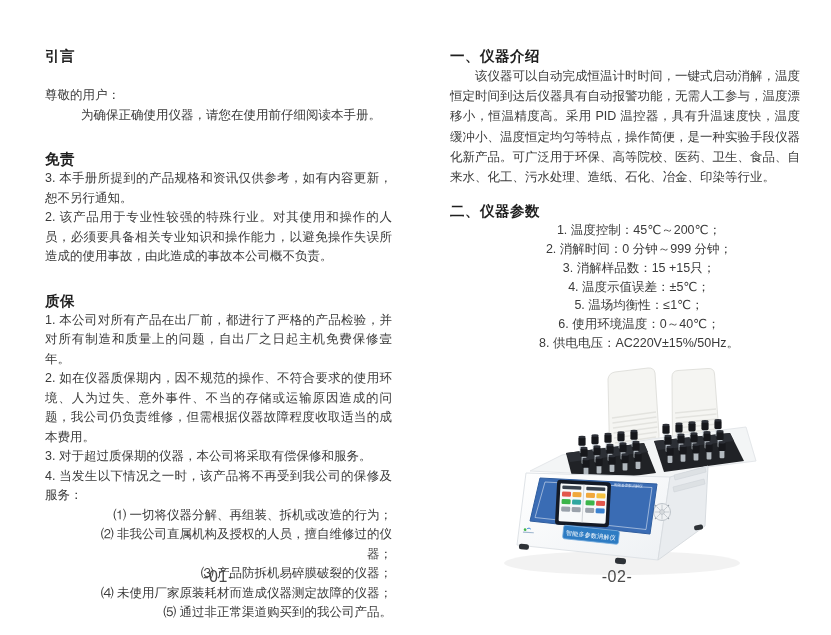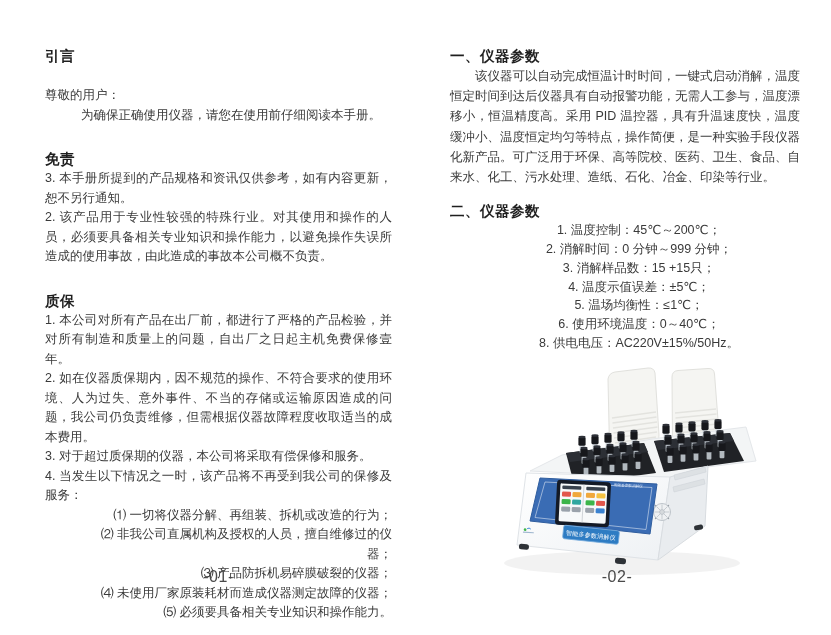--- a/index.html
+++ b/index.html
@@ -41,27 +41,27 @@
 
   <h2 class="mt24">质保</h2>
   <p>1. 本公司对所有产品在出厂前，都进行了严格的产品检验，并对所有制造和质量上的问题，自出厂之日起主机免费保修壹年。</p>
   <p>2. 如在仪器质保期内，因不规范的操作、不符合要求的使用环境、人为过失、意外事件、不当的存储或运输原因造成的问题，我公司仍负责维修，但需根据仪器故障程度收取适当的成本费用。</p>
   <p>3. 对于超过质保期的仪器，本公司将采取有偿保修和服务。</p>
   <p>4. 当发生以下情况之一时，该产品将不再受到我公司的保修及服务：</p>
   <p class="sub">⑴ 一切将仪器分解、再组装、拆机或改造的行为；</p>
   <p class="sub">⑵ 非我公司直属机构及授权的人员，擅自维修过的仪器；</p>
   <p class="sub">⑶ 产品防拆机易碎膜破裂的仪器；</p>
   <p class="sub">⑷ 未使用厂家原装耗材而造成仪器测定故障的仪器；</p>
-  <p class="sub">⑸ 必须要具备相关专业知识和操作能力。</p>
+  <p class="sub">⑸ 通过非正常渠道购买到的我公司产品。</p>
 
   <div class="folio">-01-</div>
 </div>
 
 <div class="page page-2 pad">
-  <h2>一、仪器参数</h2>
+  <h2>一、仪器介绍</h2>
   <p class="body-indent">该仪器可以自动完成恒温计时时间，一键式启动消解，温度恒定时间到达后仪器具有自动报警功能，无需人工参与，温度漂移小，恒温精度高。采用 PID 温控器，具有升温速度快，温度缓冲小、温度恒定均匀等特点，操作简便，是一种实验手段仪器化新产品。可广泛用于环保、高等院校、医药、卫生、食品、自来水、化工、污水处理、造纸、石化、冶金、印染等行业。</p>
 
   <h2 class="mt14">二、仪器参数</h2>
   <p class="param">1. 温度控制：45℃～200℃；</p>
   <p class="param">2. 消解时间：0 分钟～999 分钟；</p>
   <p class="param">3. 消解样品数：15 +15只；</p>
   <p class="param">4. 温度示值误差：±5℃；</p>
   <p class="param">5. 温场均衡性：≤1℃；</p>
   <p class="param">6. 使用环境温度：0～40℃；</p>
   <p class="param">8. 供电电压：AC220V±15%/50Hz。</p>

